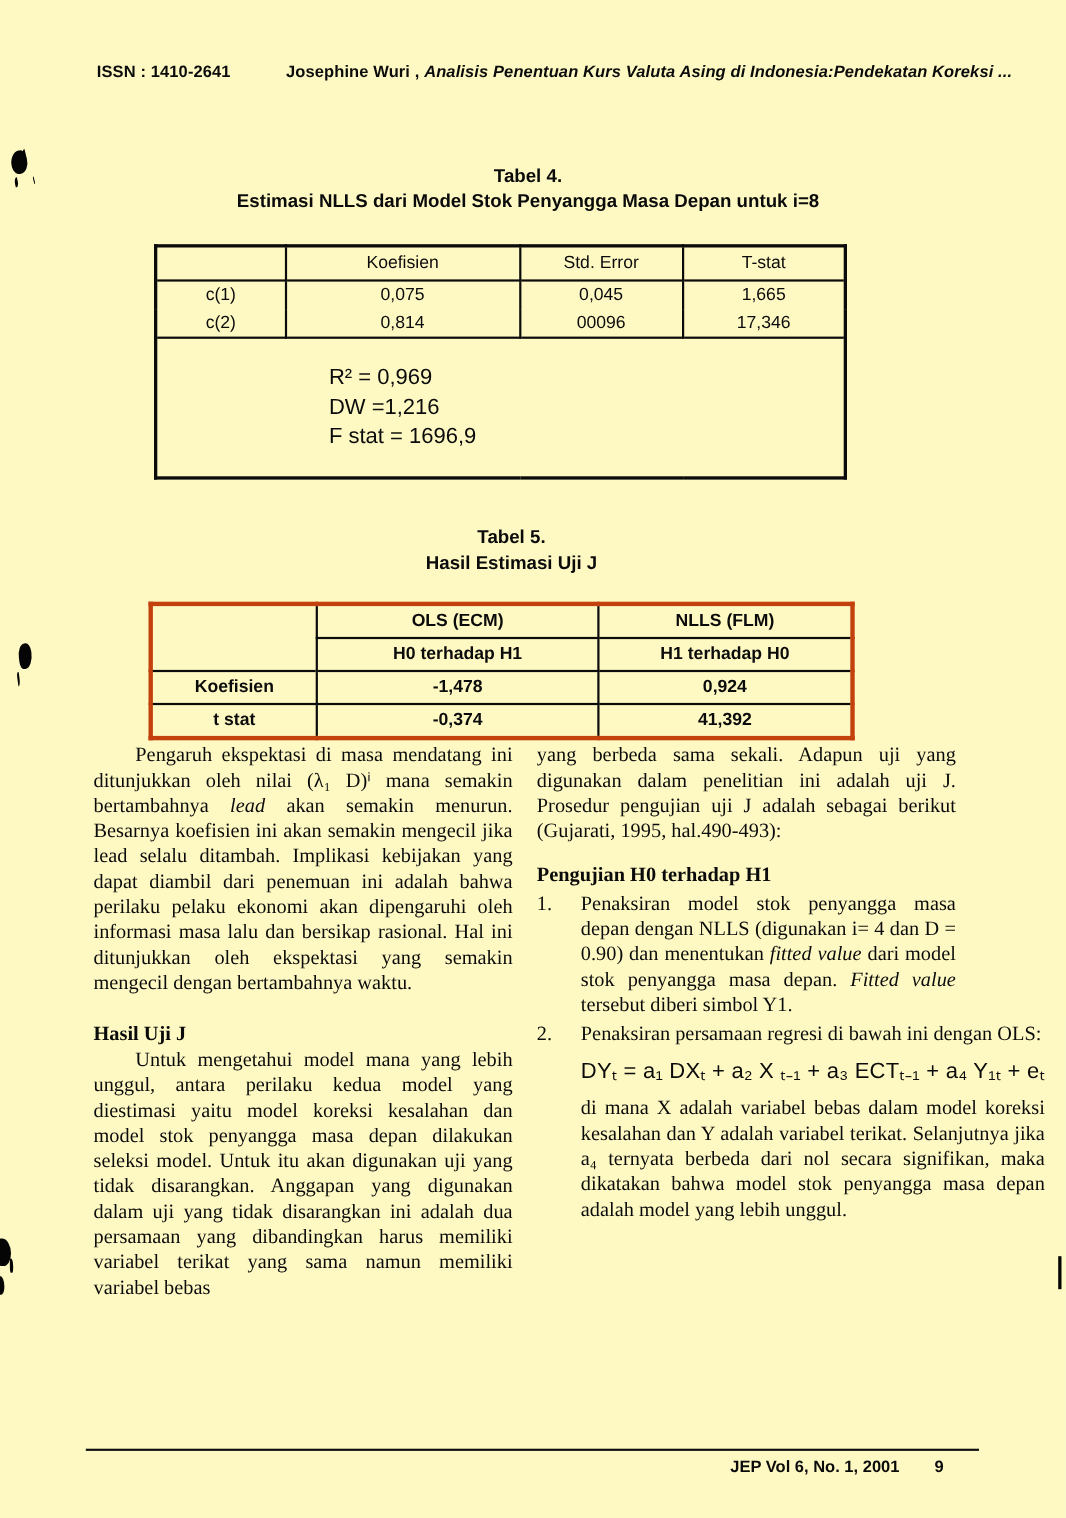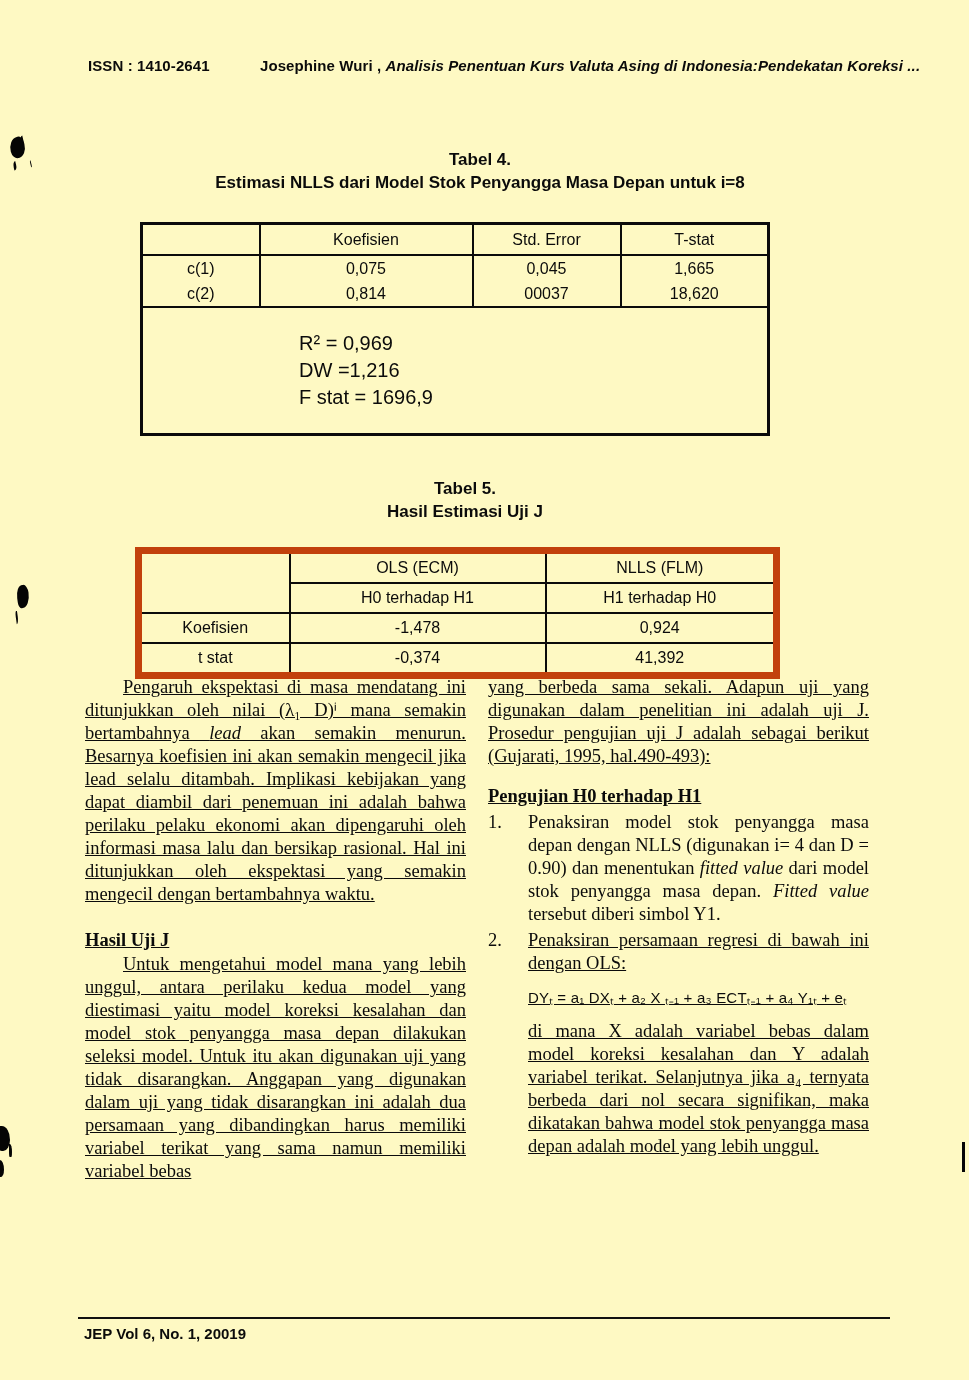--- a/index.html
+++ b/index.html
@@ -33,52 +33,52 @@
     text-align:center; padding:2px 4px; color:#0b0b0b;
   }
   .t4 { left:140px; top:222px; border:3px solid #0b0b0b; }
   .t4 .vr { border-right:2px solid #0b0b0b; }
   .t4 tr.hdr td { border-bottom:2px solid #0b0b0b; height:25px; }
   .t4 tr.data td { height:23px; padding-top:1px; padding-bottom:1px; }
   .t4 tr.data-last td { border-bottom:2px solid #0b0b0b; }
   .t4 tr.stats td { height:121px; vertical-align:top; text-align:left; }
   .statlines { padding:20px 0 0 152px; line-height:27px; font-size:20px; }
 
-  .t5 { left:135px; top:547px; border:7px solid #c2410c; }
+  .t5 { left:135px; top:547px; border:4px solid #c2410c;font-weight:bold; }
   .t5 td { border:2px solid #0b0b0b; height:24px; }
   .t5 td.stub { border-bottom:none; }
 
   
   .col {
     position:absolute; top:676px; width:381px;
     font-family:"Liberation Serif",serif; font-size:18.5px; line-height:23px;
     text-align:justify;
   }
   #colL { left:85px; }
   #colR { left:488px; }
-  .col p { margin:0;text-decoration:underline; }
+  .col p { margin:0; }
   .indent { text-indent:38px; }
   .bhead { font-weight:bold; margin-top:23px !important; margin-bottom:1px !important; }
   #colR .bhead { margin-top:17px !important; }
 
   .item { display:flex; margin-top:3px; }
   .item .num { flex:0 0 40px; text-align:left; }
   .item .itxt { flex:1; }
   .formula {
-    font-family:"Liberation Sans",sans-serif; font-size:15px;
+    font-family:"Liberation Sans",sans-serif; font-size:20px;
     text-align:left; margin:11px 0 11px 0 !important; letter-spacing:0.2px;
     white-space:nowrap;
   }
 
   
   .footline { position:absolute; left:78px; top:1317px; width:812px; border-top:2px solid #111; }
   .foottext {
     position:absolute; left:84px; top:1325px; width:806px;
-    display:flex; justify-content:flex-start; padding-right:0;
-    font-family:"Liberation Sans",sans-serif; font-size:15px; font-weight:600;
+    display:flex; justify-content:flex-end; padding-right:0;
+    font-family:"Liberation Sans",sans-serif; font-size:15px; font-weight:600;gap:32px;
   }
   .foottext .pageno { margin-right:32px; }
 
   
   .artifact { position:absolute; background:#050505; }
   .blot1 { left:10px; top:137px; width:15px; height:21px; border-radius:65% 35% 60% 40%;
            transform:rotate(-14deg);
            box-shadow:-7px 17px 0 -6px #050505, 9px 19px 0 -7px #050505, 6px -6px 0 -6px #050505; }
   .blot2 { left:17px; top:585px; width:12px; height:23px; border-radius:60% 40% 70% 30%;
            transform:rotate(-8deg); box-shadow:-9px 20px 0 -5px #050505; }
@@ -118,22 +118,22 @@
       </tr>
       <tr class="data">
         <td class="vr">c(1)</td>
         <td class="vr">0,075</td>
         <td class="vr">0,045</td>
         <td>1,665</td>
       </tr>
       <tr class="data data-last">
         <td class="vr">c(2)</td>
         <td class="vr">0,814</td>
-        <td class="vr">00037</td>
-        <td>18,620</td>
+        <td class="vr">00096</td>
+        <td>17,346</td>
       </tr>
       <tr class="stats">
         <td colspan="4">
           <div class="statlines">
             <div>R²  = 0,969</div>
             <div>DW =1,216</div>
             <div>F stat  = 1696,9</div>
           </div>
         </td>
       </tr>

